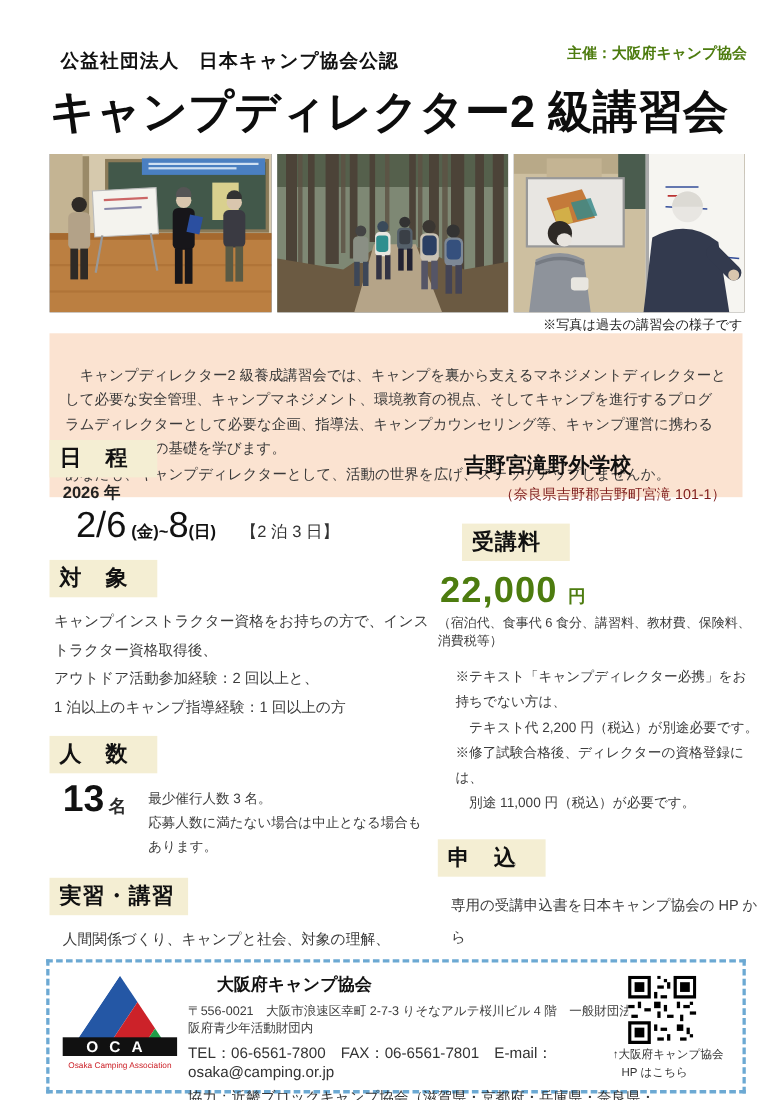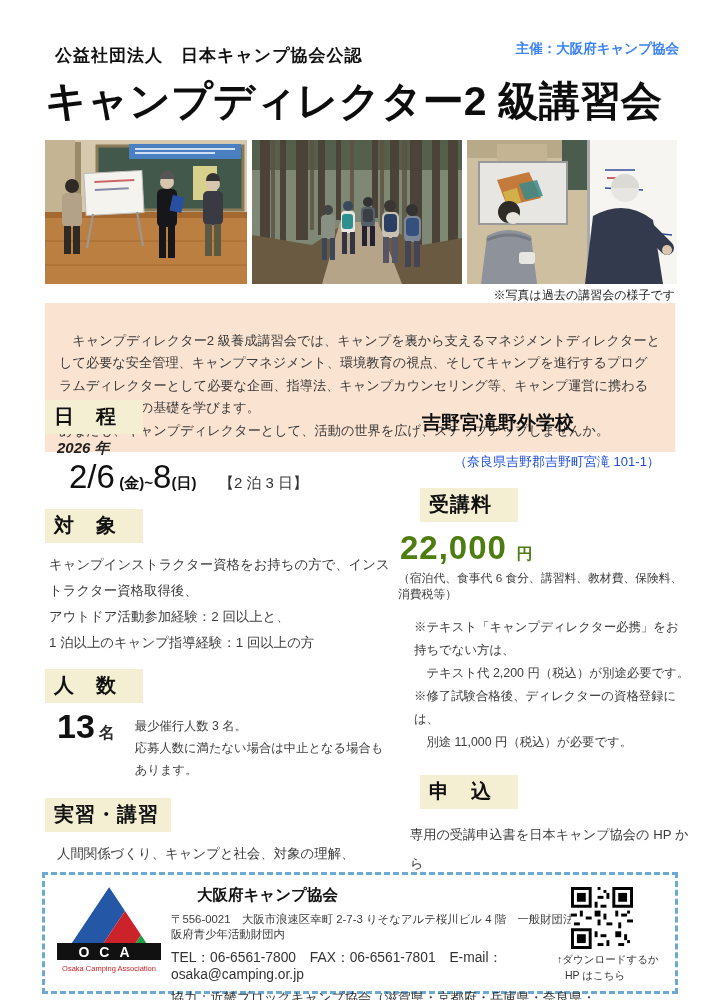--- a/index.html
+++ b/index.html
@@ -1,55 +1,55 @@
 <!DOCTYPE html>
 <html lang="ja"><head>
 <meta charset="utf-8">
 <style>
   html,body{margin:0;padding:0;background:#ffffff;}
   body{font-family:"Liberation Sans",sans-serif;color:#2b2b2b;}
   #flyer{position:relative;width:707px;height:1000px;background:#ffffff;overflow:hidden;}
 
   
   .cert{position:absolute;left:55px;top:44px;font-size:17px;font-weight:bold;color:#111;letter-spacing:1px;}
-  .organizer{position:absolute;right:28px;top:40px;font-size:13.5px;font-weight:bold;color:#3b82f6;}
+  .organizer{position:absolute;right:28px;top:40px;font-size:13.5px;font-weight:bold;color:#4d7c0f;}
   .title{position:absolute;left:0;top:74px;width:100%;text-align:center;font-size:41px;font-weight:900;color:#0d0d0d;letter-spacing:0px;}
 
   
   .photos{position:absolute;left:45px;top:140px;width:632px;display:flex;gap:5px;}
   .photo{height:144px;overflow:hidden;background:#888;}
   .photo svg{display:block;}
   .photo-caption{position:absolute;right:32px;top:287px;font-size:12px;color:#222;}
 
   
   .intro{position:absolute;left:45px;top:303px;width:602px;background:#fbe3d1;padding:27px 14px 10px 14px;font-size:13.2px;line-height:1.7;color:#3a3a3a;}
   .intro p{margin:0;}
 
   
   .col-left{position:absolute;left:45px;top:400px;width:348px;}
   .col-right{position:absolute;left:398px;top:400px;width:292px;}
 
   .sec-h{display:inline-block;background:#f4eed3;color:#111;font-size:20px;font-weight:bold;padding:3px 26px 4px 9px;letter-spacing:1px;}
   .sec-h.tight{padding-right:12px;}
 
-  .year{margin:5px 0 0 12px;font-size:15px;font-weight:bold;color:#222;font-style:italic;}
+  .year{margin:5px 0 0 12px;font-size:15px;font-weight:bold;color:#222;}
   .dateline{margin:0 0 0 24px;color:#111;}
   .d-big{font-size:33px;font-weight:400;}
   .d-small{font-size:15px;font-weight:bold;}
   .d-note{font-size:15px;font-weight:normal;color:#333;margin-left:18px;}
 
   .body-lines{margin:9px 0 0 4px;font-size:13.4px;line-height:1.95;color:#3c3c3c;}
 
   .count-row{display:flex;align-items:flex-start;margin:6px 0 0 12px;}
   .count-big{font-size:34px;font-weight:900;color:#111;line-height:1;}
   .count-unit{font-size:16px;font-weight:bold;margin:14px 4px 0 4px;}
   .count-notes{margin:6px 0 0 16px;font-size:12.3px;line-height:1.8;color:#3c3c3c;}
 
   .venue-name{margin:10px 0 0 24px;font-size:19px;font-weight:900;color:#111;}
-  .venue-addr{margin:17px 0 0 56px;font-size:13px;color:#1d4ed8;}
+  .venue-addr{margin:5px 0 0 56px;font-size:13px;color:#7f1d1d;}
 
   .price-row{margin:7px 0 0 2px;color:#4d7c0f;}
   .price-big{font-size:33px;font-weight:900;letter-spacing:1px;}
   .price-unit{font-size:16px;font-weight:bold;margin-left:5px;}
   .price-includes{margin:4px 0 0 0px;font-size:11.8px;color:#3c3c3c;}
   .price-notes{margin:13px 0 0 16px;font-size:12.4px;line-height:1.85;color:#3c3c3c;}
 
   .apply-lines{margin:11px 0 0 12px;font-size:13.2px;line-height:2.2;color:#3c3c3c;}
 
   
@@ -275,21 +275,21 @@
       <span class="price-unit">円</span>
     </div>
     <div class="price-includes">（宿泊代、食事代 6 食分、講習料、教材費、保険料、消費税等）</div>
     <div class="price-notes">
       <div>※テキスト「キャンプディレクター必携」をお持ちでない方は、</div>
       <div>　テキスト代 2,200 円（税込）が別途必要です。</div>
       <div>※修了試験合格後、ディレクターの資格登録には、</div>
       <div>　別途 11,000 円（税込）が必要です。</div>
     </div>
 
-    <div style="margin-top:21px;margin-left:22px;">
+    <div style="margin-top:21px;">
       <div class="sec-h">申　込</div>
     </div>
     <div class="apply-lines">
       <div>専用の受講申込書を日本キャンプ協会の HP から</div>
       <div>ダウンロードするか、大阪府キャンプ協会内へご請求いただき、</div>
       <div>メール・FAX または郵送にて「受講申込書」をお送りください。</div>
     </div>
 
   </div>
 
@@ -353,18 +353,18 @@
             <rect x="27" y="57" width="6" height="3"></rect>
           <rect x="45" y="45" width="6" height="6"></rect>
             <rect x="54" y="48" width="3" height="6"></rect>
             <rect x="48" y="57" width="6" height="3"></rect>
             <rect x="57" y="57" width="6" height="6" fill="#fff"></rect>
             <rect x="57" y="54" width="3" height="3"></rect>
         </g>
       </svg>
     </div>
     <div class="f-qr-cap">
-      <div>↑ダウンロードするか</div>
+      <div>↑大阪府キャンプ協会</div>
       <div>HP はこちら</div>
     </div>
   </div>
 
 </div>
 
 </body></html>

